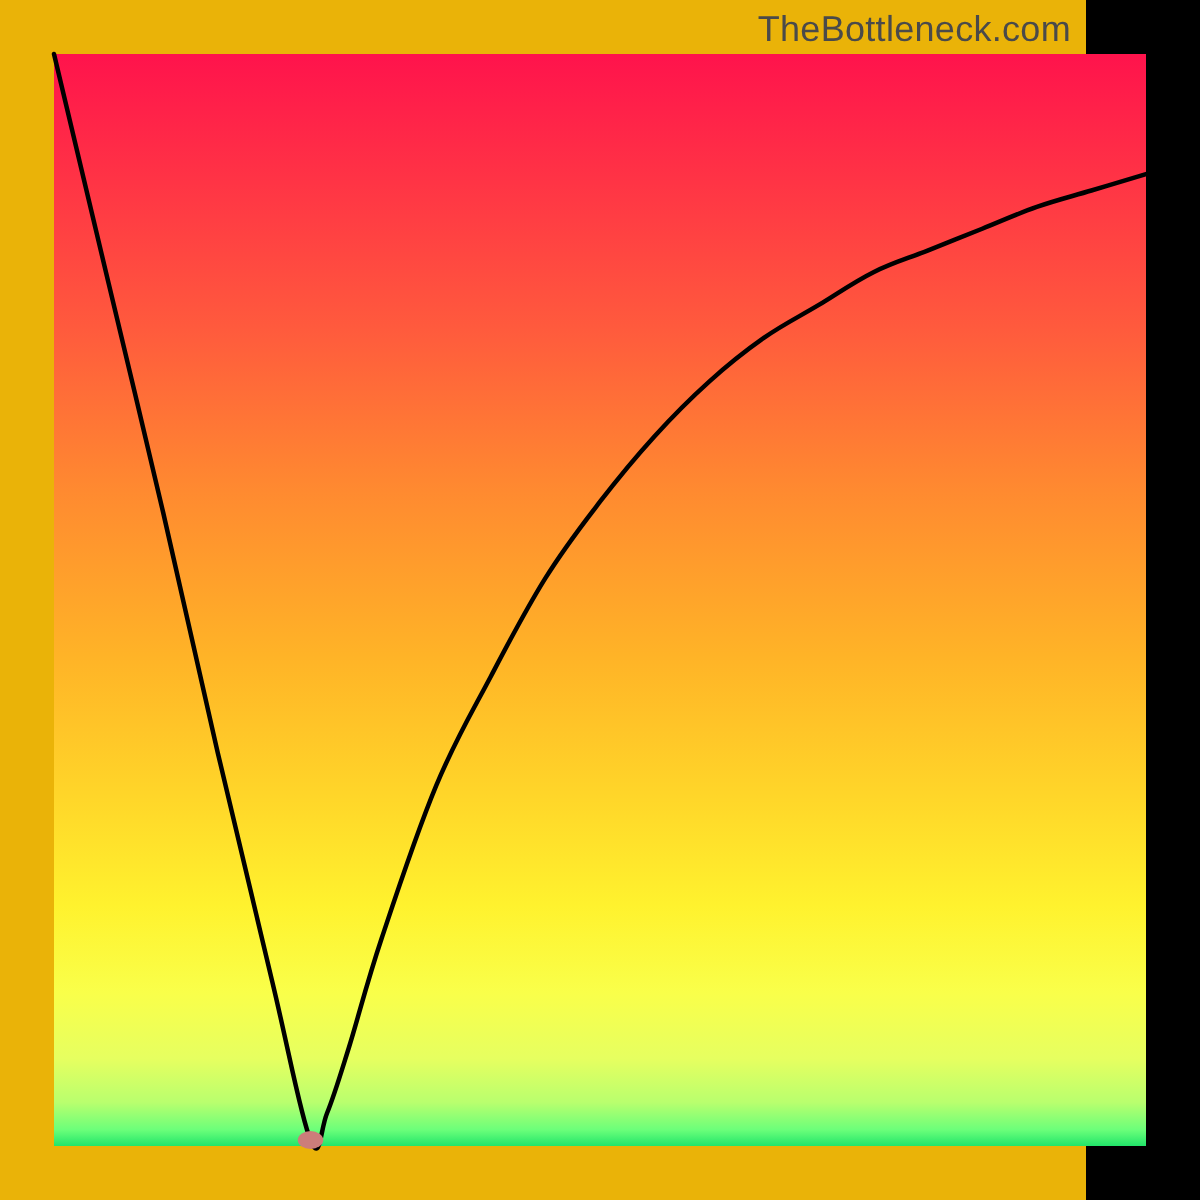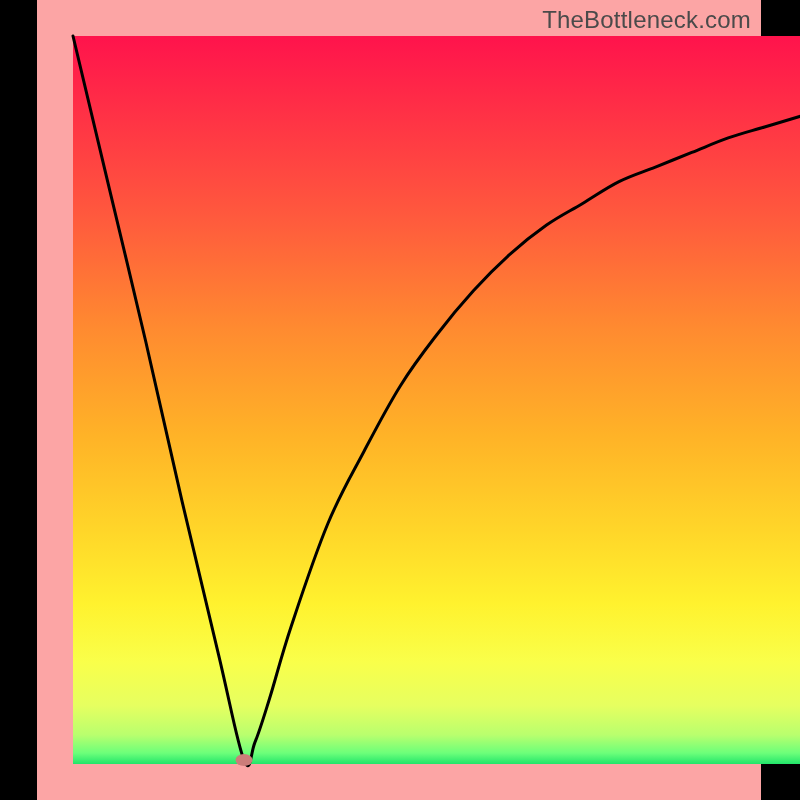--- a/index.html
+++ b/index.html
@@ -8,22 +8,21 @@
     width: 800px;
     height: 800px;
     overflow: hidden;
     background: #000;
     font-family: Arial, Helvetica, sans-serif;
   }
   .frame {
     position: relative;
     width: 724px;
     height: 800px;
-    background: #fca5a5;
-    margin-left: 37px;
+    background: #eab308;
   }
   .plot-area {
     position: absolute;
     left: 36px;
     top: 36px;
     width: 728px;
     height: 728px;
     
     background: linear-gradient(
       to bottom,

